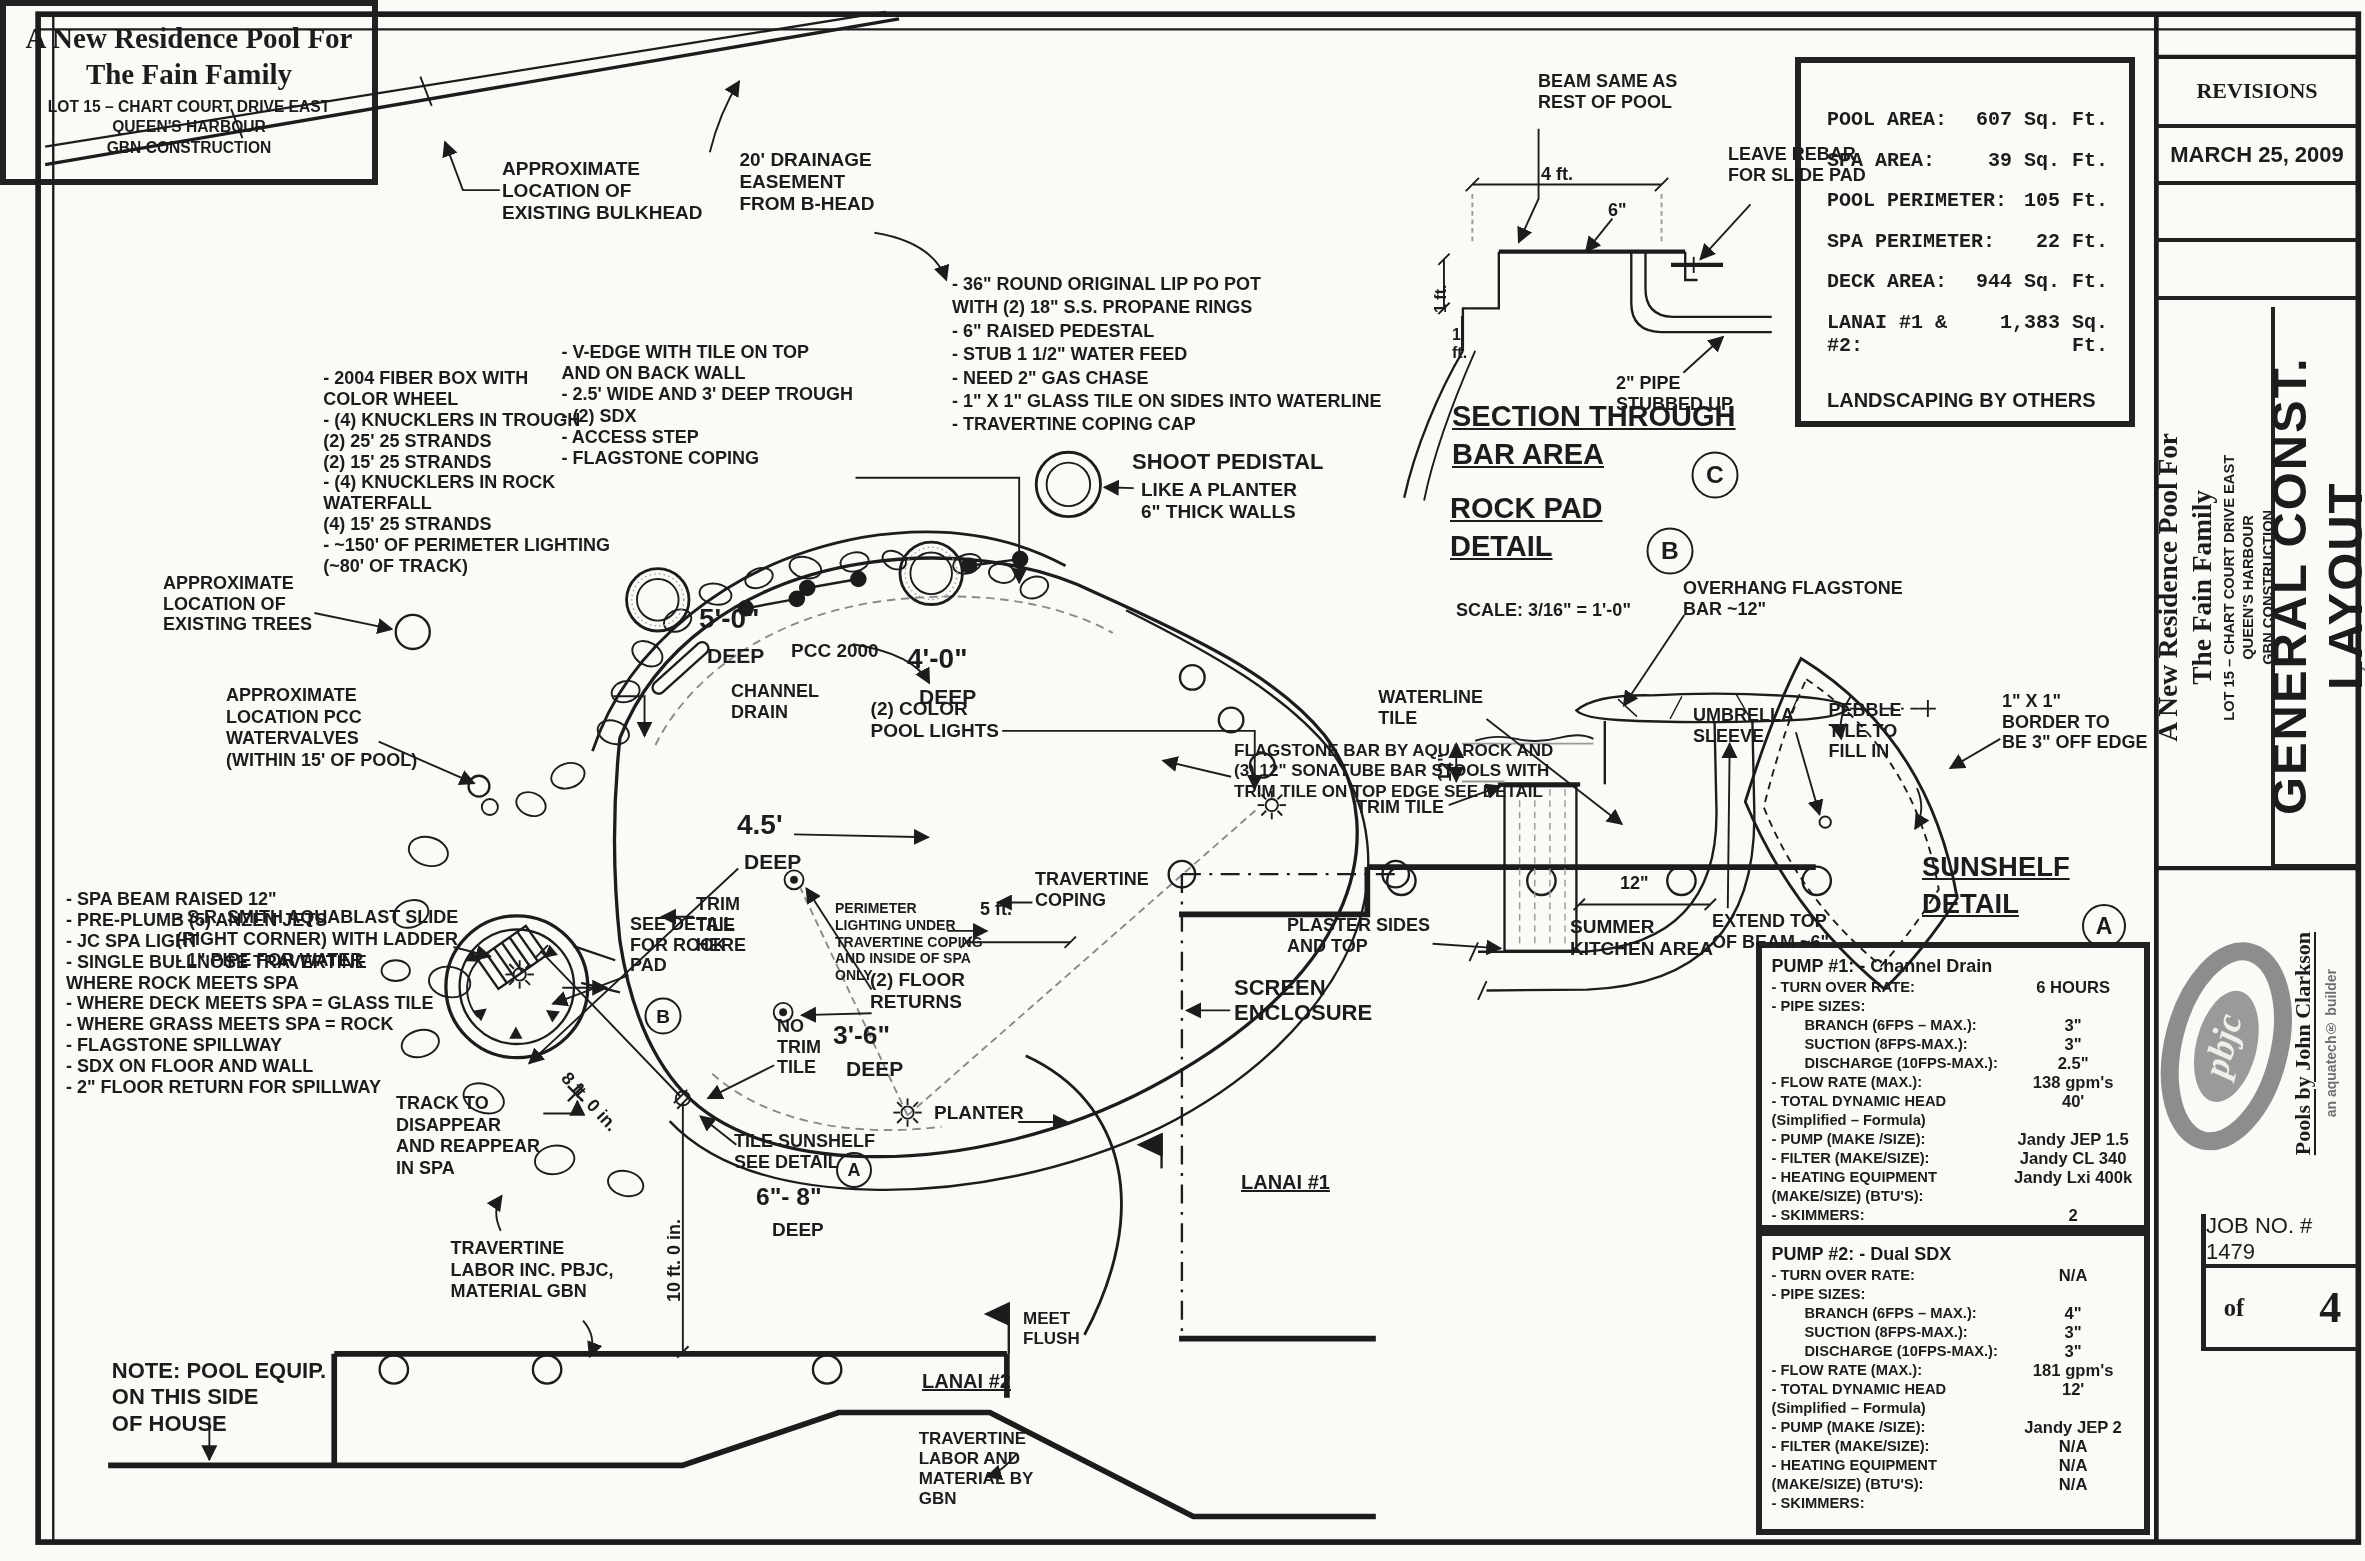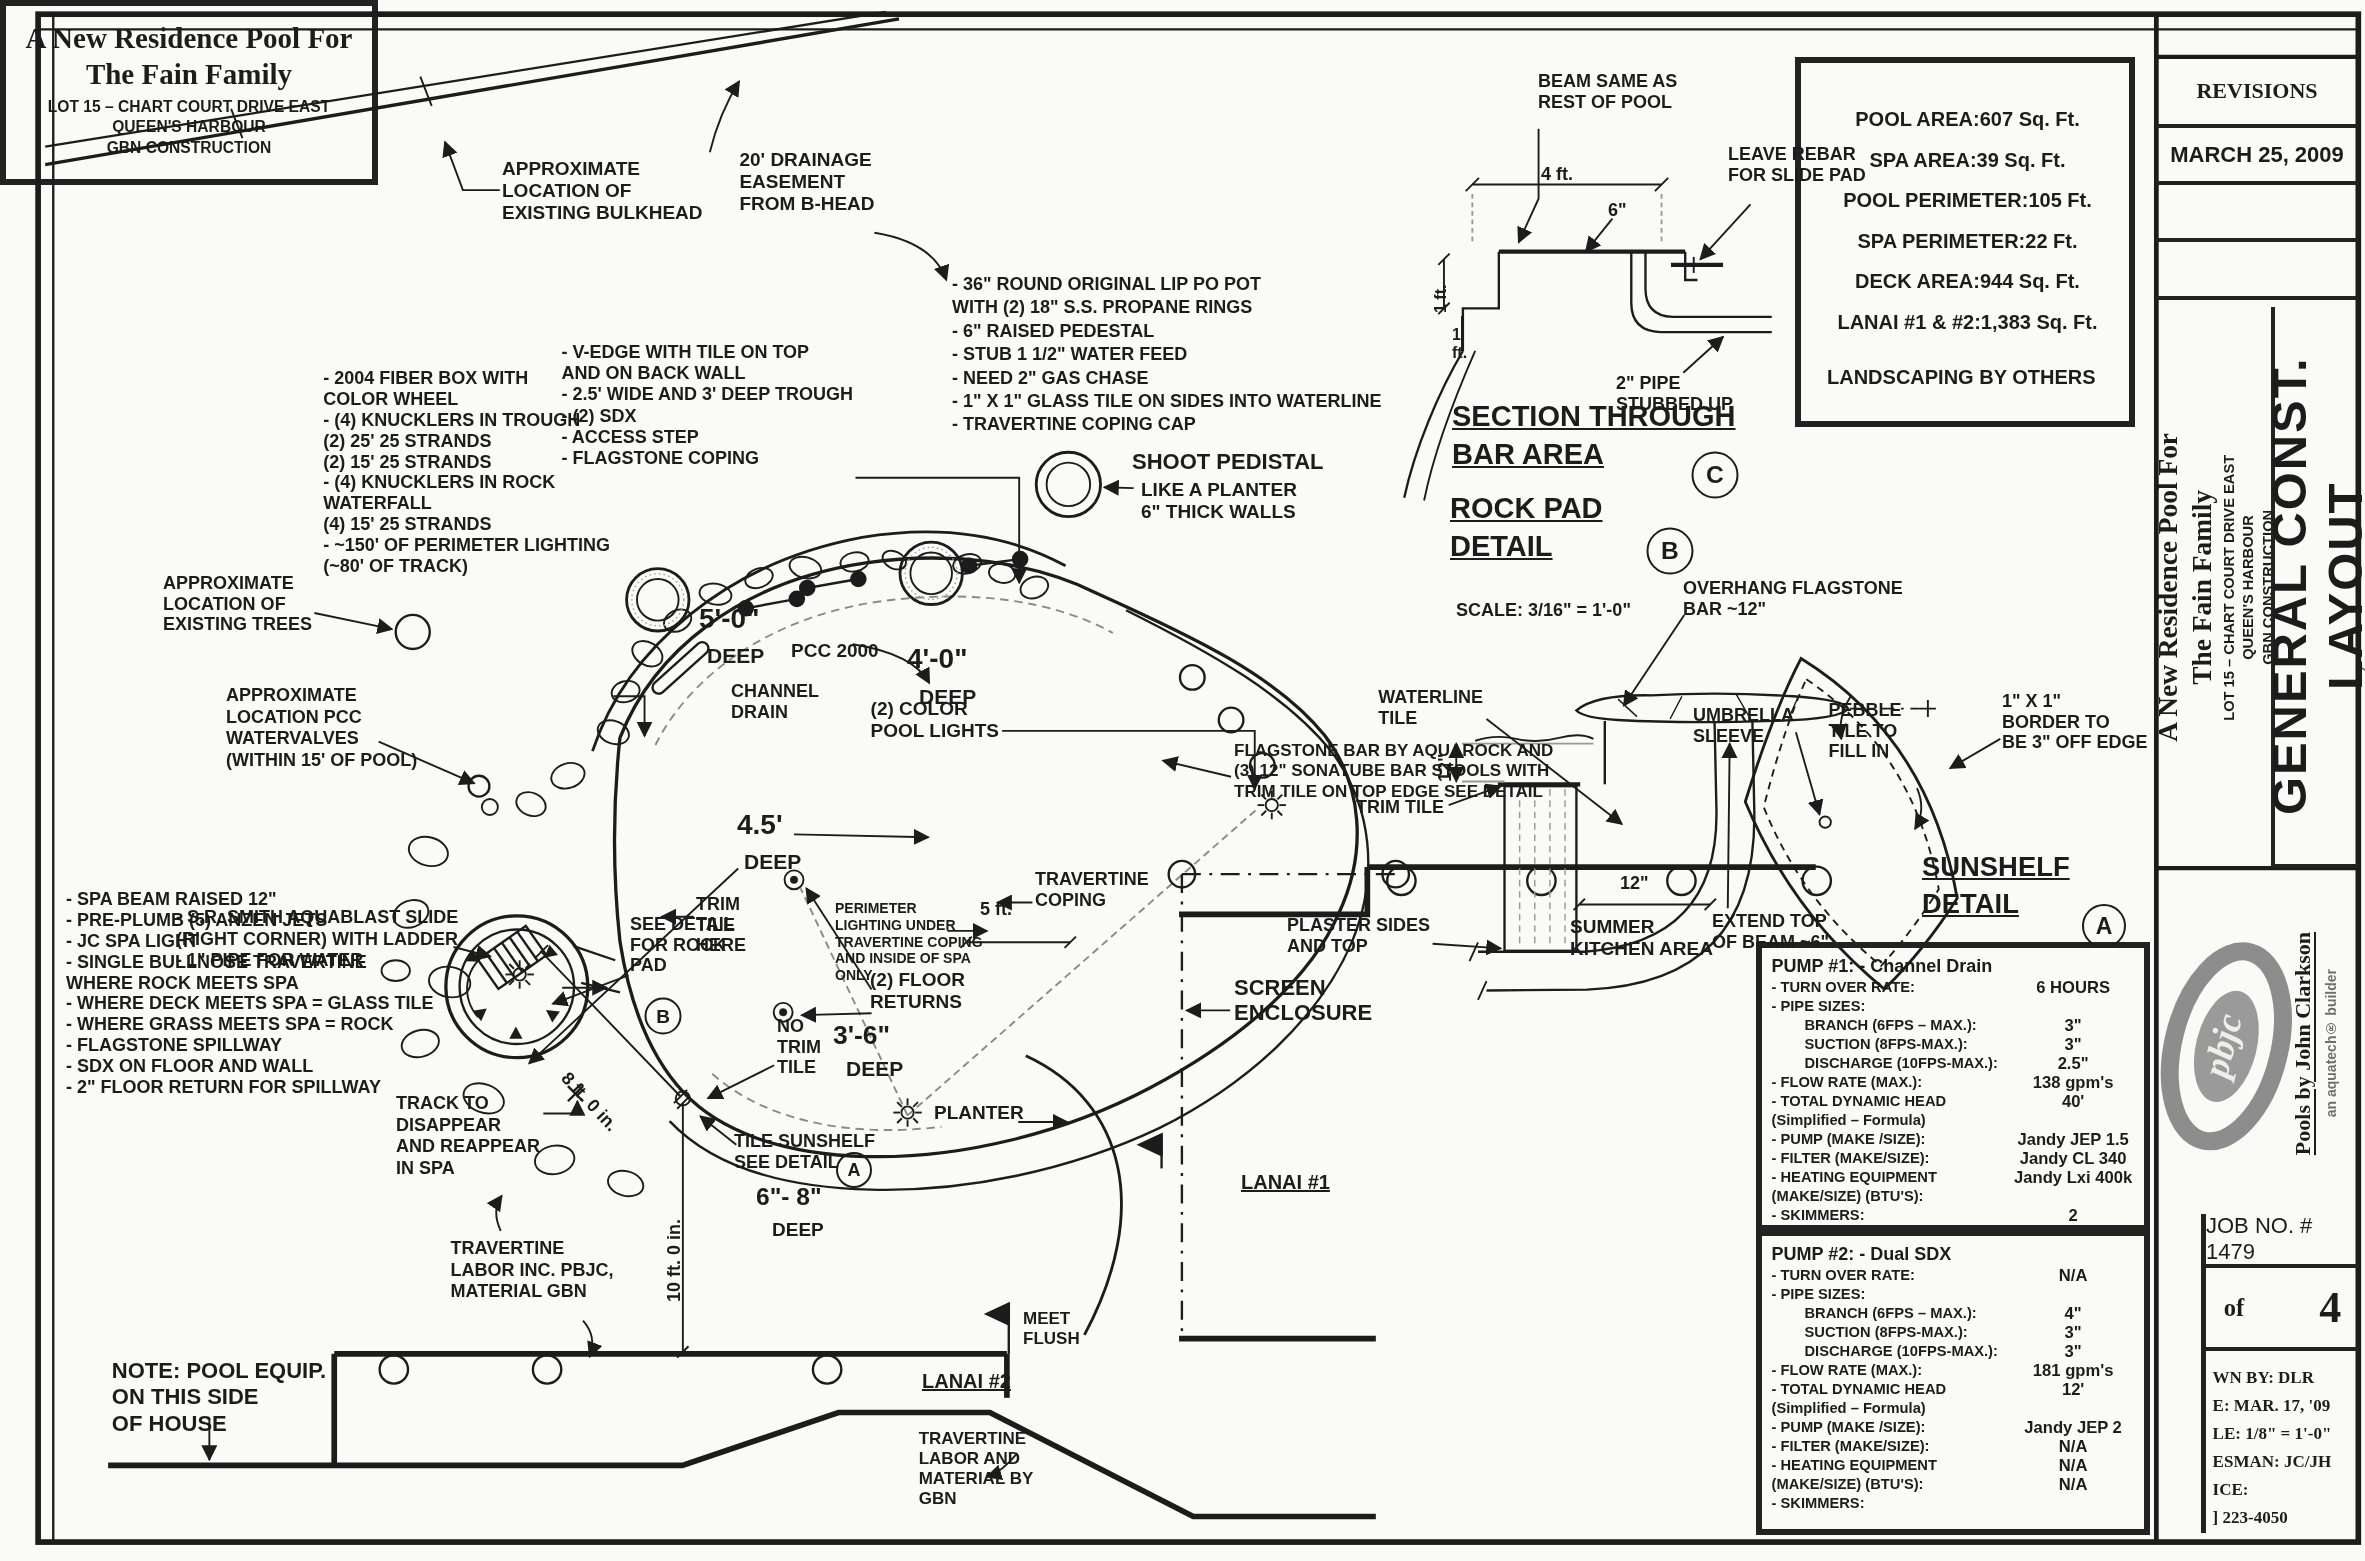--- a/index.html
+++ b/index.html
@@ -5,21 +5,21 @@
   html,body{margin:0;padding:0;background:#e8e8e4;}
   .sheet{position:relative;width:2413px;height:1561px;background:#fafaf7;
          font-family:"Liberation Sans",sans-serif;color:#1c1c1c;overflow:hidden;}
   svg.lines{position:absolute;left:0;top:0;}
   .plan-label{position:absolute;font-weight:bold;white-space:pre-line;line-height:1.15;}
   .circle-letter{display:flex;align-items:center;justify-content:center;
                  border:2.8px solid #1c1c1c;border-radius:50%;white-space:nowrap;}
   .box{position:absolute;border:6.2px solid #222;background:transparent;box-sizing:border-box;}
   
   #stats-box{left:1795px;top:57px;width:340px;height:370px;padding:45px 21px 0 26px;}
-  .stat-row{display:flex;justify-content:center;font-weight:bold;font-size:20px;margin-bottom:17.5px;}
+  .stat-row{display:flex;justify-content:space-between;font-weight:bold;font-size:20px;margin-bottom:17.5px;font-family:Liberation Mono, monospace;}
   .stat-row .v{text-align:right;}
   #stats-note{font-weight:bold;font-size:20px;margin-top:32px;}
   
   .pump-box{position:absolute;border:6.2px solid #222;box-sizing:border-box;padding:7.6px 10.4px 0 9.5px;}
   #pump1-box{left:1756px;top:942px;width:394px;height:289px;}
   #pump2-box{left:1756px;top:1230px;width:394px;height:305px;}
   .pump-title{font-weight:bold;font-size:18px;margin-bottom:1.9px;}
   .pump-row{display:flex;font-weight:bold;font-size:14.7px;line-height:19px;}
   .pump-row .l{flex:1;}
   .pump-row .l.ind{padding-left:33px;}
@@ -555,30 +555,20 @@
     <div class="vtext">Pools by John Clarkson</div>
   </div>
   <div class="tb tb-cell" id="logo-aqua">
     <div class="vtext">an aquatech® builder</div>
   </div>
 
   <div class="tb tb-cell" id="tb-job">JOB NO. # 1479</div>
   <div class="tb tb-cell" id="tb-of4">
     <span class="of">of</span>
     <span class="n">4</span>
-  </div>
-  <div class="tb" id="tb-info">
-    <div id="info-rows">
-        <div class="info-row">WN BY: DLR</div>
-        <div class="info-row">E: MAR. 17, '09</div>
-        <div class="info-row">LE: 1/8" = 1'-0"</div>
-        <div class="info-row">ESMAN: JC/JH</div>
-        <div class="info-row">ICE:</div>
-        <div class="info-row">] 223-4050</div>
-      </div>
   </div>
 
   <div id="plan-labels">
       <div class="plan-label" style="font-size: 19px; left: 502px; top: 158px;">APPROXIMATE
 LOCATION OF
 EXISTING BULKHEAD</div>
       <div class="plan-label" style="font-size: 19px; left: 807px; top: 149px; transform: translateX(-50%);">20' DRAINAGE
 EASEMENT
 FROM B-HEAD</div>
       <div class="plan-label" style="font-size: 18px; left: 1538px; top: 71px;">BEAM SAME AS

